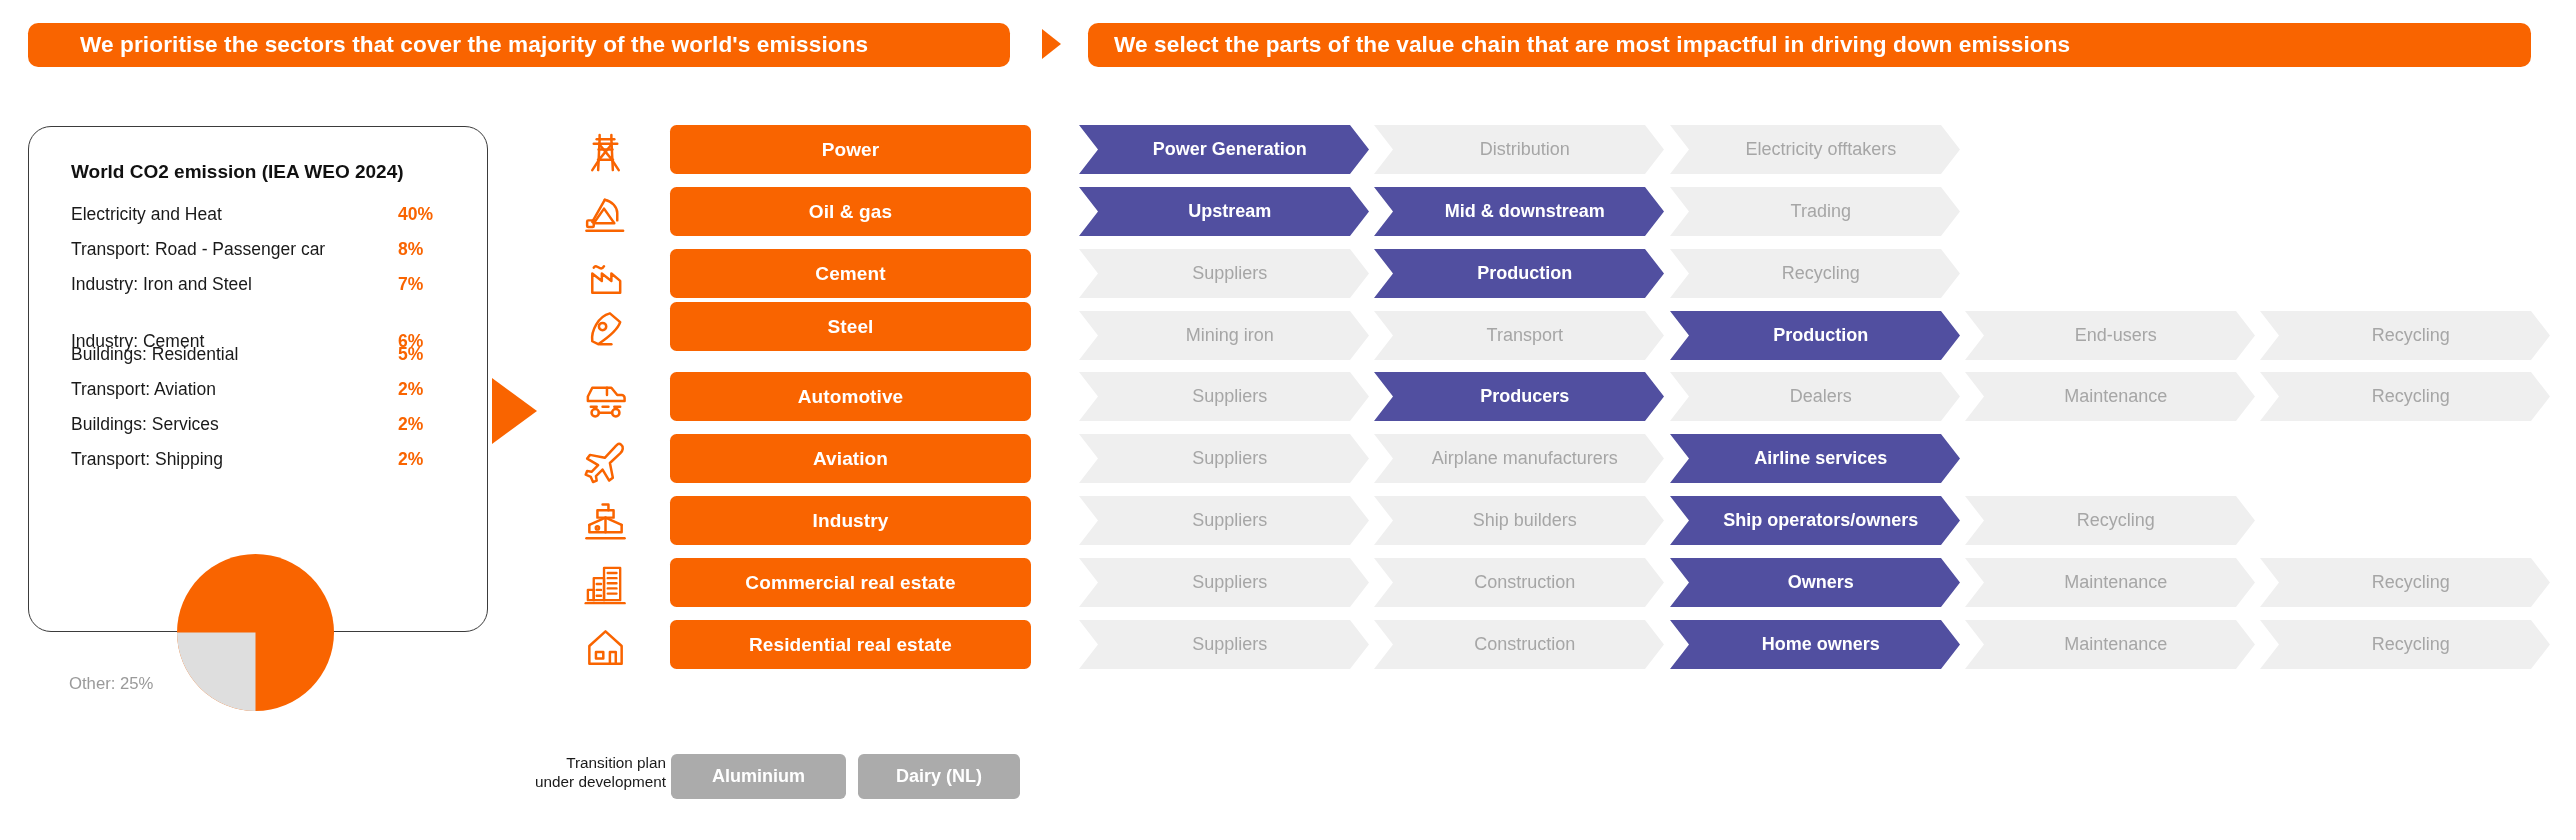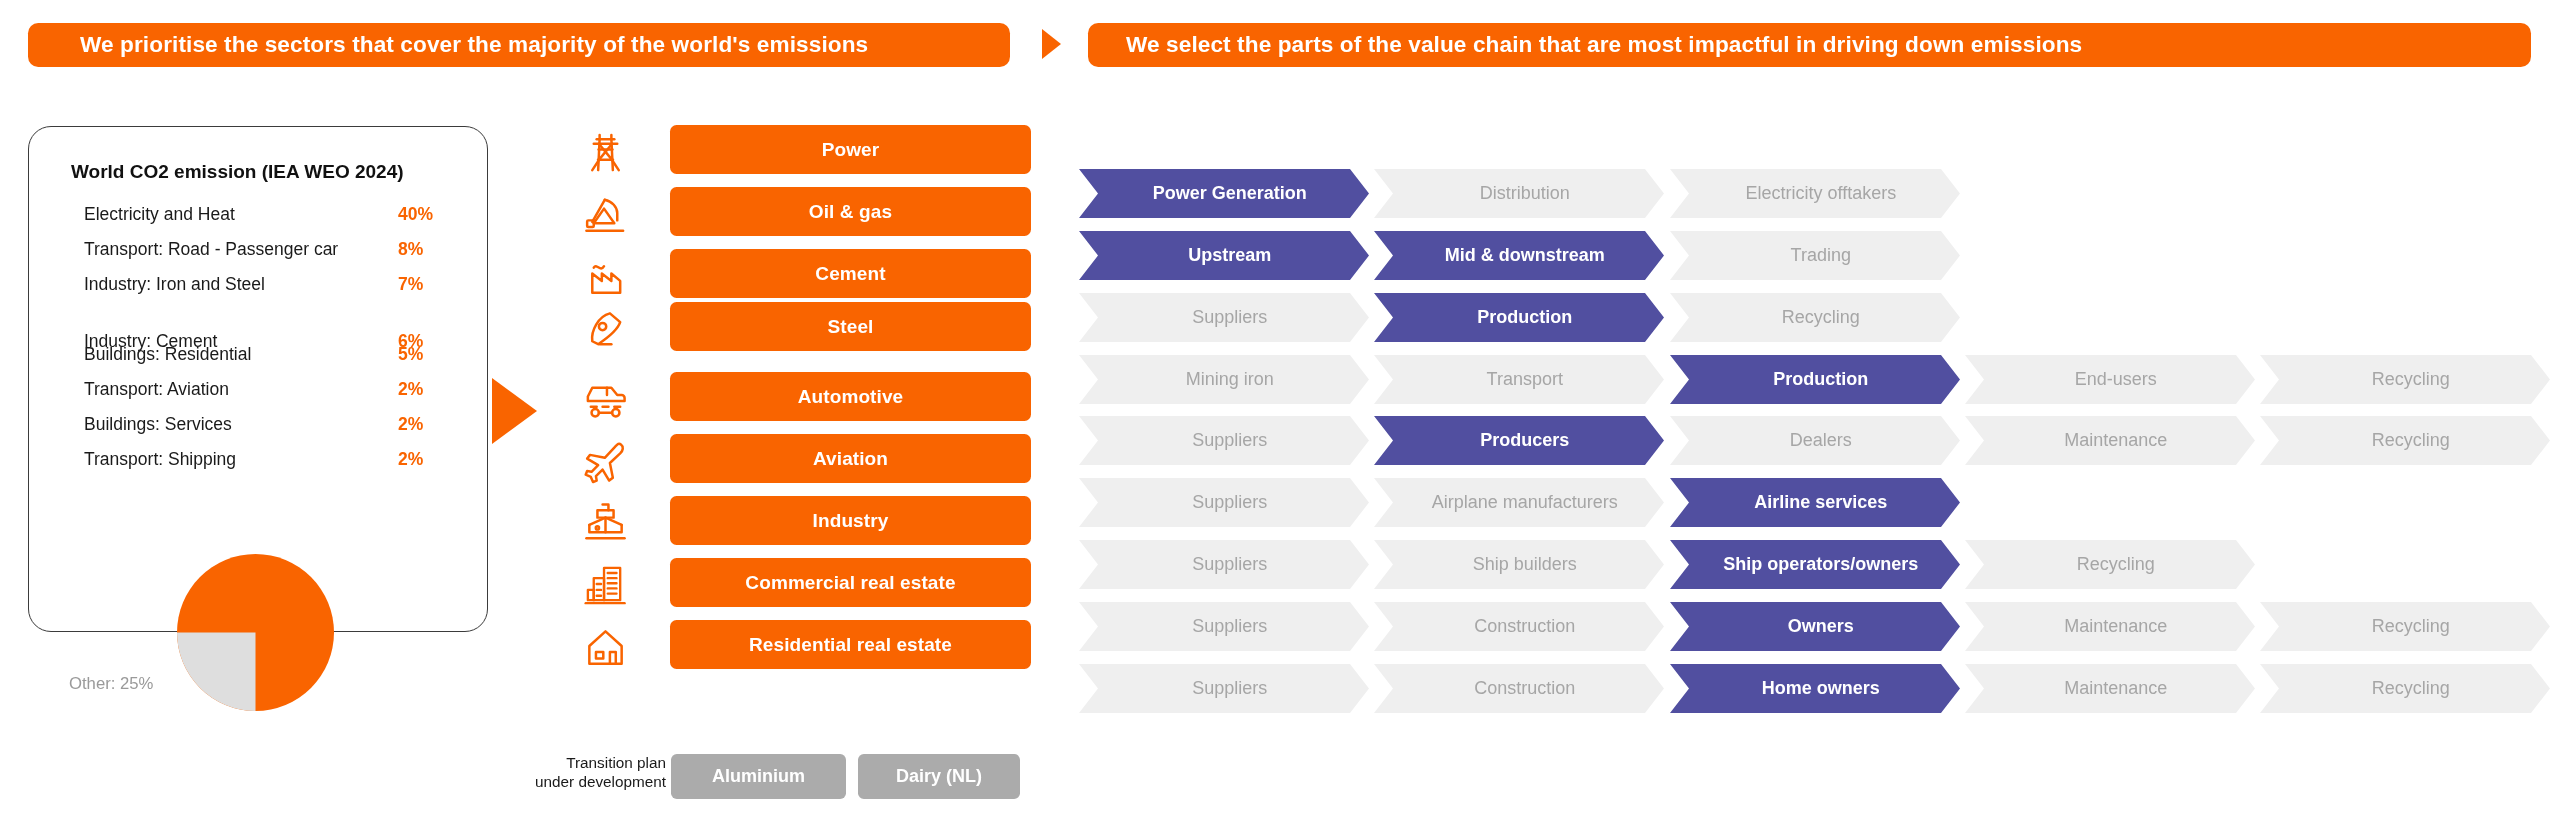--- a/index.html
+++ b/index.html
@@ -9,21 +9,21 @@
     -webkit-font-smoothing:antialiased;
   }
 
   
   .hdr-bar{
     position:absolute;background:#F96400;border-radius:10.2px;
     display:flex;align-items:center;color:#ffffff;
     font-size:22.6px;font-weight:600;letter-spacing:0.1px;
   }
   #hdr-left{left:28px;top:22.6px;width:982px;height:44px;padding-left:52px;box-sizing:border-box;align-items:center;}
-  #hdr-right{left:1088px;top:22.6px;width:1443px;height:44px;padding-left:38px;box-sizing:border-box;}
+  #hdr-right{left:1088px;top:22.6px;width:1443px;height:44px;padding-left:26px;box-sizing:border-box;}
 
   .tri{
     position:absolute;width:0;height:0;
     border-top:15.3px solid transparent;border-bottom:15.3px solid transparent;
     border-left:19px solid #F96400;
   }
   #tri-hdr{left:1042px;top:29px;}
 
   #tri-big{
     position:absolute;left:492px;top:378px;width:0;height:0;
@@ -36,21 +36,21 @@
     position:absolute;left:28px;top:126px;width:460px;height:506px;
     border:1.2px solid #3b3b3b;border-radius:23px;box-sizing:border-box;background:#fff;
   }
   #card-title{
     position:absolute;left:71px;top:161px;font-size:19px;color:#111;white-space:nowrap;
   }
   #card-title .b{font-weight:700;}
   #card-title .n{font-weight:700;}
 
   .em-row{position:absolute;left:71px;width:364px;height:22px;}
-  .em-label{position:absolute;left:13px;top:0;font-size:17.5px;color:#1a1a1a;white-space:nowrap;}
+  .em-label{position:absolute;left:0;top:0;font-size:17.5px;color:#1a1a1a;white-space:nowrap;}
   .em-val{position:absolute;left:327px;top:0;font-size:17.5px;font-weight:700;color:#F96400;white-space:nowrap;}
 
   
   #pie-wrap{position:absolute;left:177px;top:554px;width:157px;height:157px;}
   #pie-other{position:absolute;left:69px;top:674px;font-size:16.7px;color:#9a9a9a;white-space:nowrap;}
 
   
   .sector-row{position:absolute;left:567px;width:480px;height:55px;}
   .sec-icon{position:absolute;left:14.5px;top:4.4px;width:47px;height:47px;}
   .sec-btn{
@@ -73,21 +73,20 @@
   #tp-aluminium{left:671px;width:175px;}
   #tp-dairy{left:858px;width:162px;}
 
   
   .chain-row{position:absolute;left:1079px;height:49px;}
   .chev{
     position:absolute;top:0;height:49px;
     display:flex;align-items:center;justify-content:center;
     font-size:18px;white-space:nowrap;box-sizing:border-box;
     clip-path:polygon(0 0, calc(100% - 19px) 0, 100% 50%, calc(100% - 19px) 100%, 0 100%, 19px 50%);
-    margin-top:44px;
   }
   .chev.first{
     clip-path:polygon(0 0, calc(100% - 19px) 0, 100% 50%, calc(100% - 19px) 100%, 0 100%, 19px 50%);
   }
   .chev.on{background:#514FA0;color:#ffffff;font-weight:700;}
   .chev.off{background:#EFEFEF;color:#A6A6A6;font-weight:400;}
   .chev span{padding-left:11.6px;}
 </style>
 </head>
 <body>

